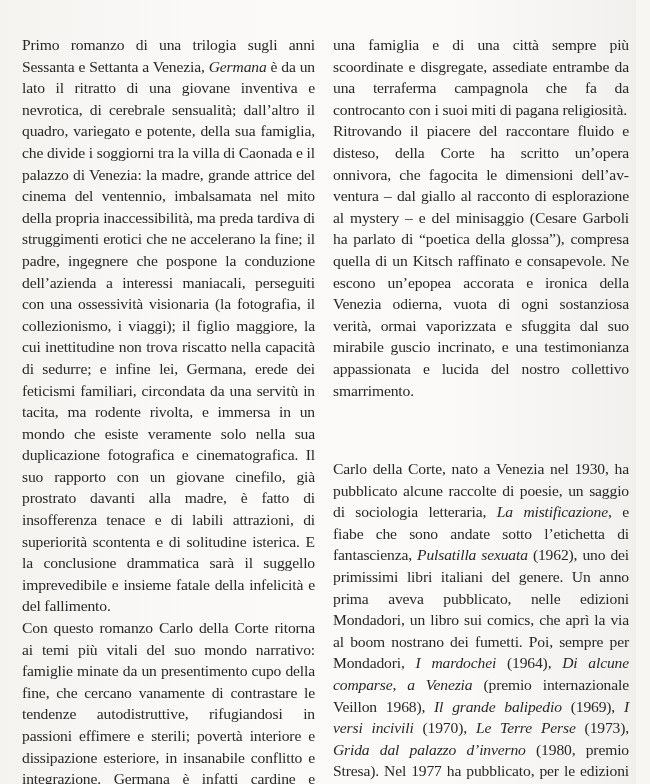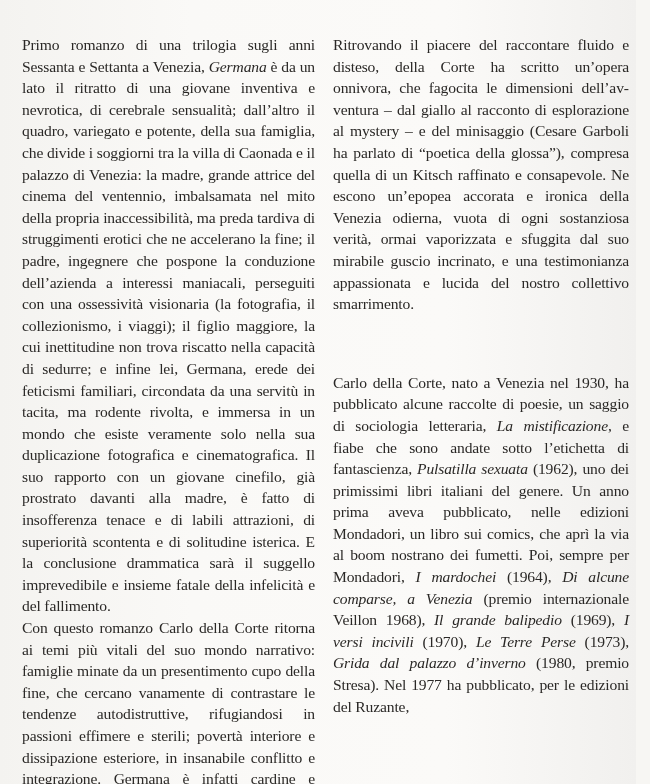--- a/index.html
+++ b/index.html
@@ -42,16 +42,17 @@
   </style>
 </head>
 <body>
 
 <div class="page">
   <div class="col col-left">
     <p><span>Primo romanzo di una trilogia sugli anni Sessanta e Settanta a Venezia, </span><em>Germana</em><span> è da un lato il ritratto di una giovane inventiva e nevrotica, di cerebrale sensualità; dall’altro il quadro, variegato e potente, della sua famiglia, che divide i soggiorni tra la villa di Caonada e il palazzo di Venezia: la madre, grande attrice del cinema del ventennio, imbalsamata nel mito della propria inacces­sibilità, ma preda tardiva di struggimenti erotici che ne accelerano la fine; il padre, ingegnere che pospone la conduzione del­l’azienda a interessi maniacali, perseguiti con una ossessività visionaria (la fotografia, il collezionismo, i viaggi); il figlio maggiore, la cui inettitudine non trova riscatto nella capacità di sedurre; e infine lei, Germana, erede dei feticismi familiari, circondata da una servitù in tacita, ma rodente rivolta, e immersa in un mondo che esiste veramente solo nella sua duplicazione fotografica e cinematografica. Il suo rapporto con un giovane cinefilo, già prostrato davanti alla madre, è fatto di insofferenza tenace e di labili attrazioni, di superiorità scontenta e di solitudine isterica. E la conclusione dram­matica sarà il suggello imprevedibile e insie­me fatale della infelicità e del fallimento.</span></p>
     <p><span>Con questo romanzo Carlo della Corte ritorna ai temi più vitali del suo mondo narrativo: famiglie minate da un presenti­mento cupo della fine, che cercano vana­mente di contrastare le tendenze autodi­struttive, rifugiandosi in passioni effimere e sterili; povertà interiore e dissipazione este­riore, in insanabile conflitto e integrazione. Germana è infatti cardine e centro, nono­stante la sua esistenza quasi claustrale, di</span></p>
   </div>
   <div class="col col-right">
+    <p><span>una famiglia e di una città sempre più scoordinate e disgregate, assediate entram­be da una terraferma campagnola che fa da controcanto con i suoi miti di pagana reli­giosità.</span></p>
     <p><span>Ritrovando il piacere del raccontare fluido e disteso, della Corte ha scritto un’opera onnivora, che fagocita le dimensioni dell’av­ventura – dal giallo al racconto di esplora­zione al mystery – e del minisaggio (Cesare Garboli ha parlato di “poetica della glos­sa”), compresa quella di un Kitsch raffinato e consapevole. Ne escono un’epopea acco­rata e ironica della Venezia odierna, vuota di ogni sostanziosa verità, ormai vaporizzata e sfuggita dal suo mirabile guscio incrinato, e una testimonianza appassionata e lucida del nostro collettivo smarrimento.</span></p>
     <p class="bio"><span>Carlo della Corte, nato a Venezia nel 1930, ha pubblicato alcune raccolte di poesie, un saggio di sociologia letteraria, </span><em>La mistifica­zione</em><span>, e fiabe che sono andate sotto l’eti­chetta di fantascienza, </span><em>Pulsatilla sexuata</em><span> (1962), uno dei primissimi libri italiani del genere. Un anno prima aveva pubblicato, nelle edizioni Mondadori, un libro sui comics, che aprì la via al boom nostrano dei fumetti. Poi, sempre per Mondadori, </span><em>I mardochei</em><span> (1964), </span><em>Di alcune comparse, a Venezia</em><span> (premio internazionale Veillon 1968), </span><em>Il grande balipedio</em><span> (1969), </span><em>I versi incivili</em><span> (1970), </span><em>Le Terre Perse</em><span> (1973), </span><em>Grida dal palazzo d’inverno</em><span> (1980, premio Stresa). Nel 1977 ha pubblicato, per le edizioni del Ruzante, </span></p>
   </div>
 </div>
 
 </body></html>

